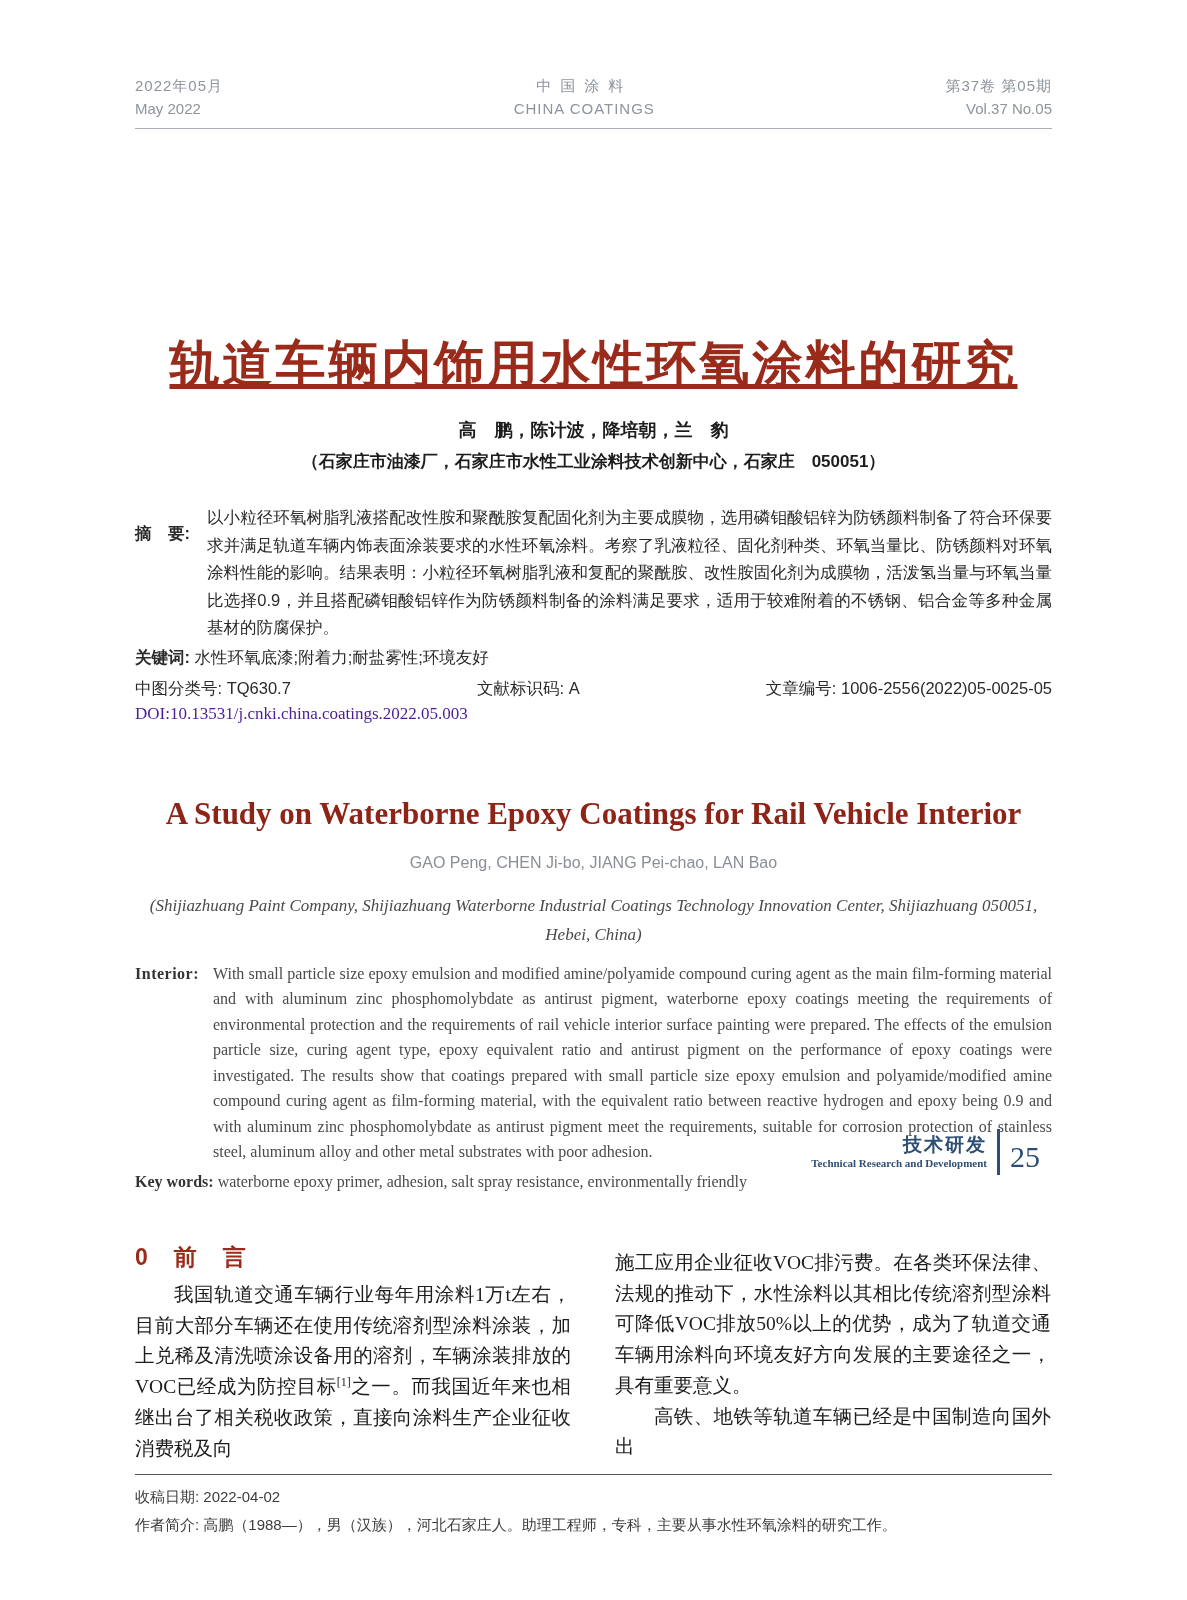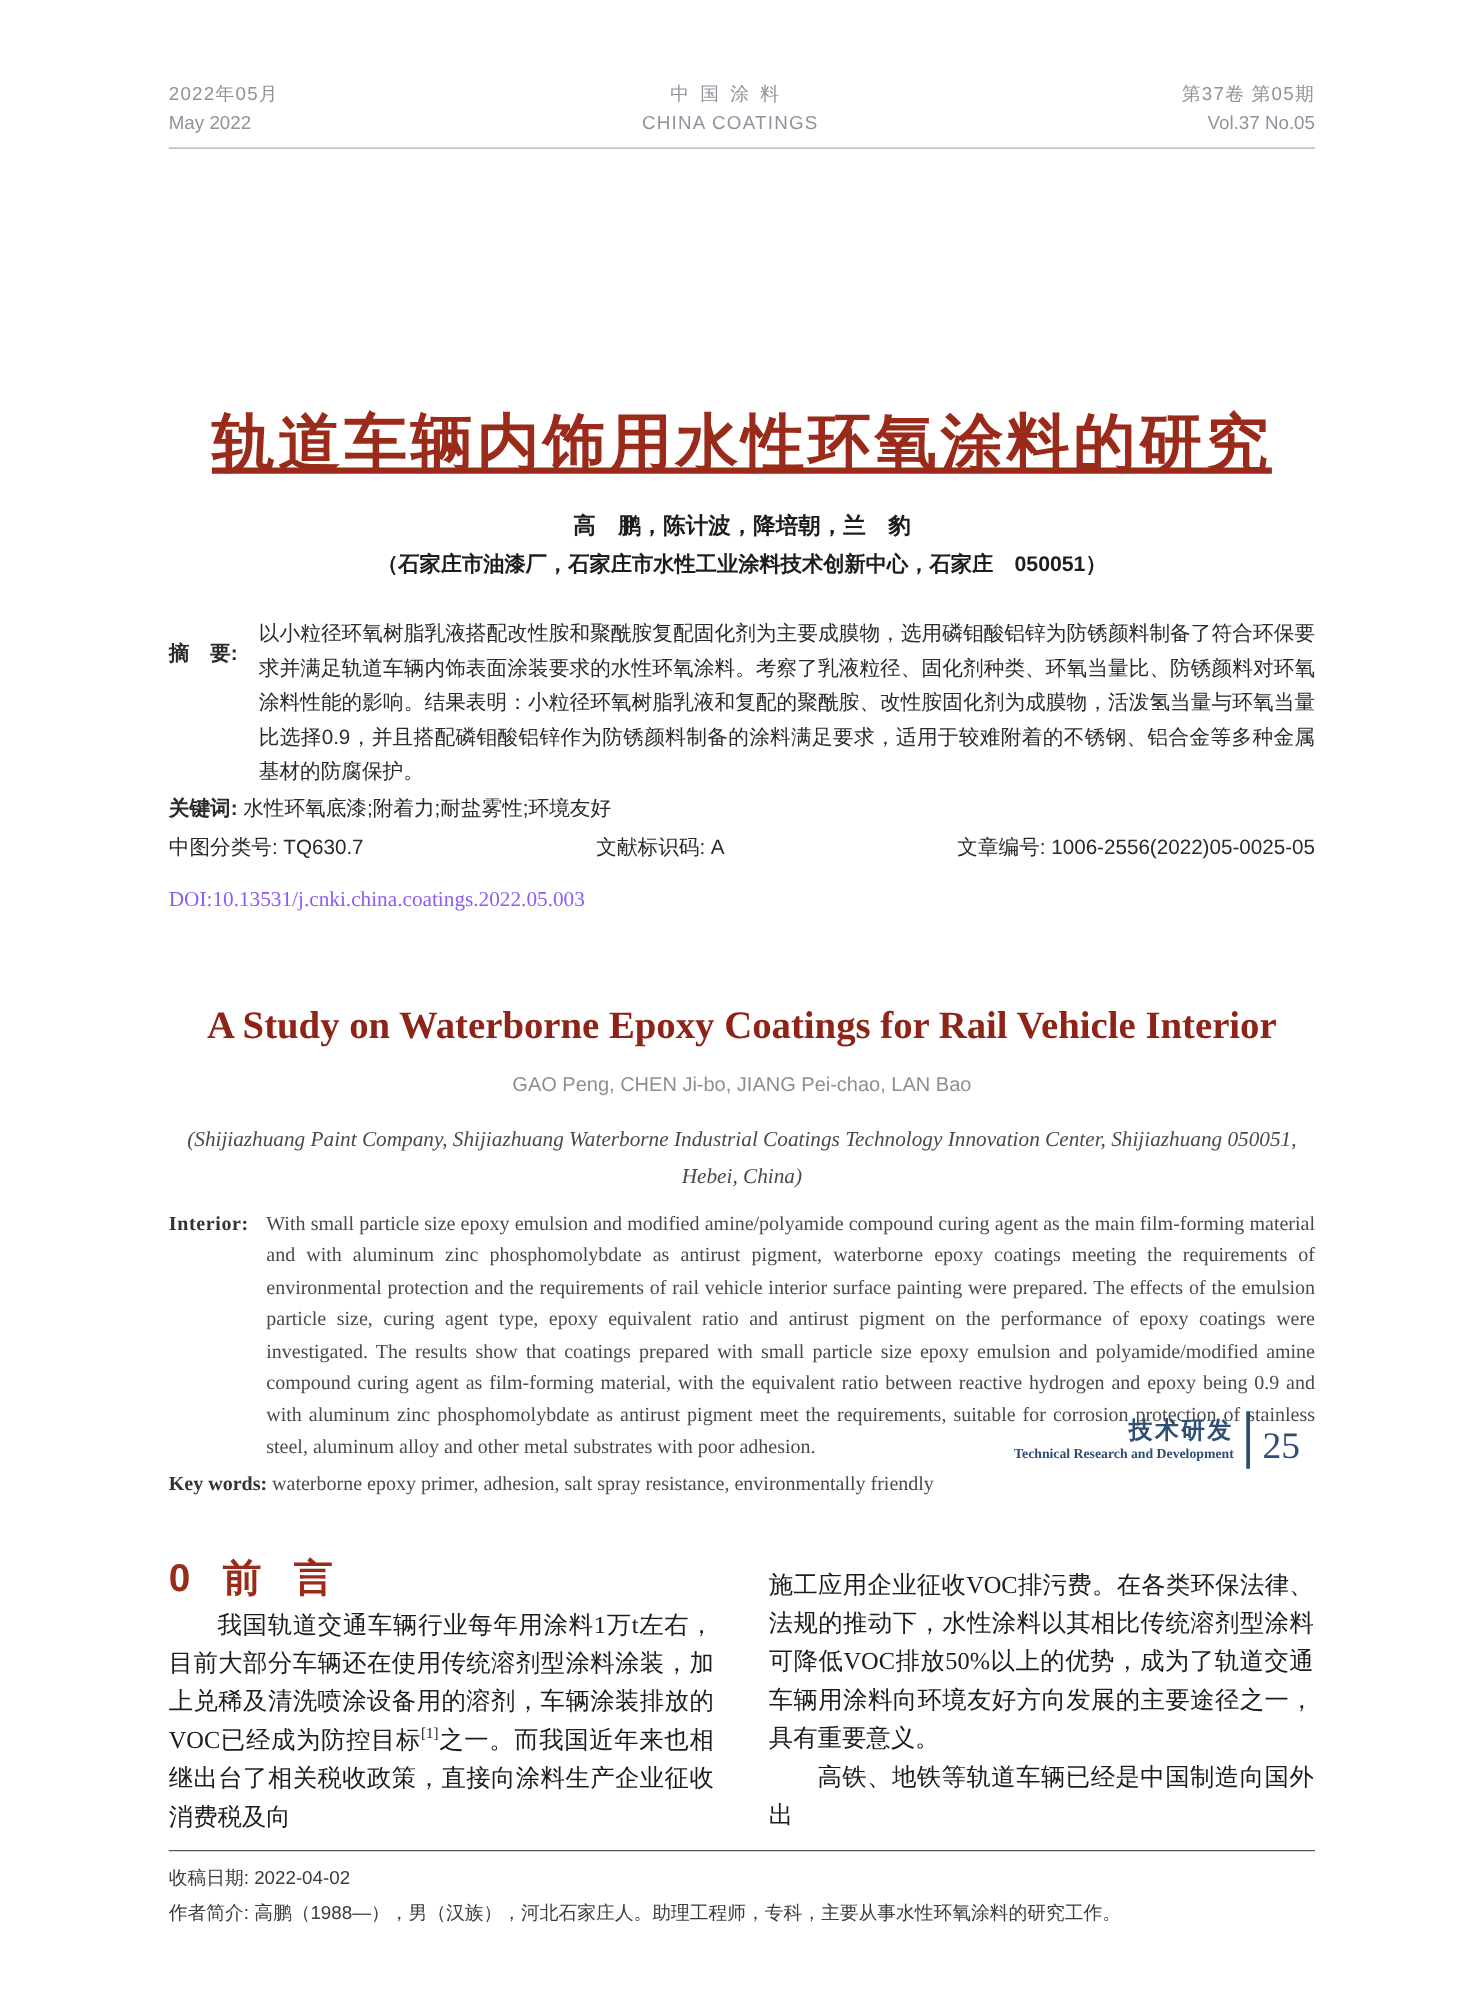--- a/index.html
+++ b/index.html
@@ -1,18 +1,18 @@
 <!DOCTYPE html>
 <html><head>
 <meta charset="utf-8">
 <style>
   html,body{margin:0;padding:0;background:#ffffff;}
   body{width:1187px;height:1600px;overflow:hidden;position:relative;
        font-family:"Liberation Serif","DejaVu Serif",serif;color:#222;}
-  .page{width:1187px;height:1232px;box-sizing:border-box;padding:8px 135px;position:relative;}
+  .page{width:1187px;height:1232px;box-sizing:border-box;padding:18px 135px;position:relative;}
 
   
   .jheader{display:flex;justify-content:space-between;align-items:flex-end;
            padding-top:56px;padding-bottom:8px;border-bottom:1.5px solid #aab0b6;
            font-family:"Liberation Sans","DejaVu Sans",sans-serif;color:#8d949c;}
   .jh-col{font-size:15px;line-height:23px;}
   .jh-left{text-align:left;}
   .jh-center{text-align:center;}
   .jh-right{text-align:right;}
   .jh-zh{letter-spacing:1px;}
@@ -30,38 +30,38 @@
   .abs-zh{margin-top:30px;position:relative;padding-left:72px;
           font-family:"Liberation Sans","DejaVu Sans",sans-serif;
           font-size:16.5px;line-height:27.5px;text-align:justify;color:#2a2a2a;}
   .abs-zh .lbl{position:absolute;left:0;top:16px;font-weight:bold;}
   .kw-zh{margin-top:2px;font-family:"Liberation Sans","DejaVu Sans",sans-serif;
          font-size:16.5px;line-height:27px;color:#2a2a2a;}
   .kw-zh .lbl{font-weight:bold;}
   .meta-row{margin-top:4px;display:flex;justify-content:space-between;
             font-family:"Liberation Sans","DejaVu Sans",sans-serif;
             font-size:16.5px;line-height:26px;color:#2a2a2a;}
-  .doi-line{margin-top:16px;font-size:17px;line-height:26px;color:#8b5cf6;}
+  .doi-line{margin-top:0;font-size:17px;line-height:26px;color:#4c1d95;}
 
   
   .title-en{margin-top:64px;text-align:center;font-weight:bold;font-size:31px;line-height:46px;color:#8e2418;}
   .authors-en{margin-top:14px;text-align:center;font-family:"Liberation Sans","DejaVu Sans",sans-serif;
               font-size:16px;line-height:24px;color:#8a8f96;}
   .affil-en{margin-top:16px;text-align:center;font-style:italic;font-size:17px;line-height:29px;color:#4a4a4a;}
   .abs-en{margin-top:12px;position:relative;padding-left:78px;
           font-size:16px;line-height:25.5px;text-align:justify;color:#4a4a4a;}
   .abs-en .lbl{position:absolute;left:0;top:0;font-weight:bold;color:#333;letter-spacing:0.5px;}
   .kw-en{margin-top:4px;font-size:16px;line-height:25.5px;color:#4a4a4a;}
   .kw-en .lbl{font-weight:bold;color:#333;}
 
   
   .columns{margin-top:48px;display:flex;gap:44px;}
   .col{width:436px;}
   .sec-head{font-family:"Liberation Sans","DejaVu Sans",sans-serif;font-weight:bold;
-            font-size:31px;line-height:30px;color:#9a2b1b;margin-bottom:8px;}
+            font-size:23px;line-height:30px;color:#9a2b1b;margin-bottom:8px;}
   .sec-head .num{margin-right:26px;}
   .sec-head .stitle{letter-spacing:26px;}
   .body-p{font-size:19.5px;line-height:30.7px;text-align:justify;color:#1c1c1c;margin:0;}
   .body-p.indent{text-indent:2em;}
   .body-p sup{font-size:12px;line-height:0;}
   .col-right{padding-top:6px;}
 
   
   .footnote-rule{margin-top:10px;border-top:1.5px solid #555;}
   .footnotes{margin-top:8px;font-family:"Liberation Sans","DejaVu Sans",sans-serif;

